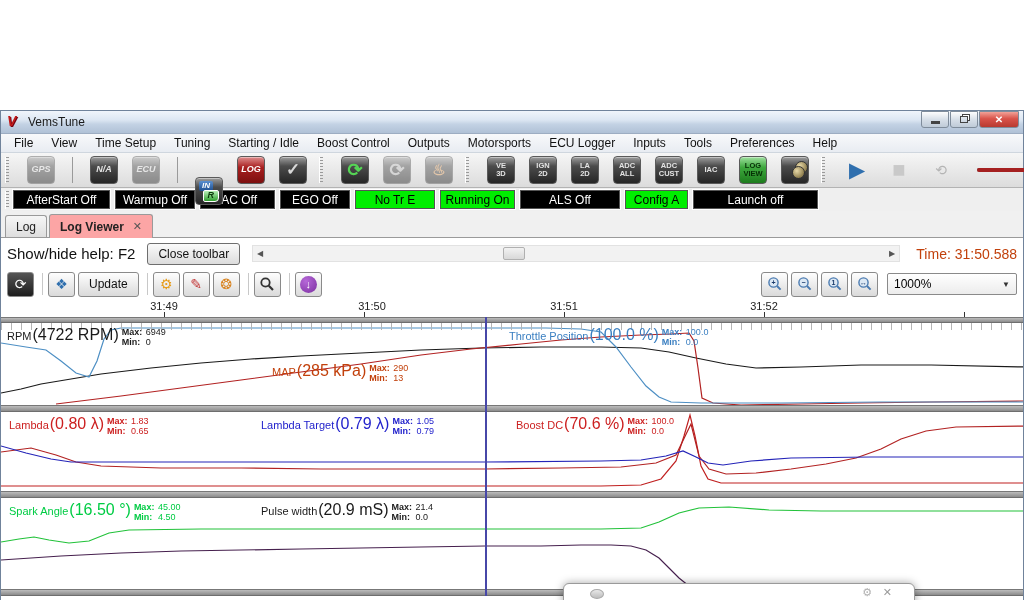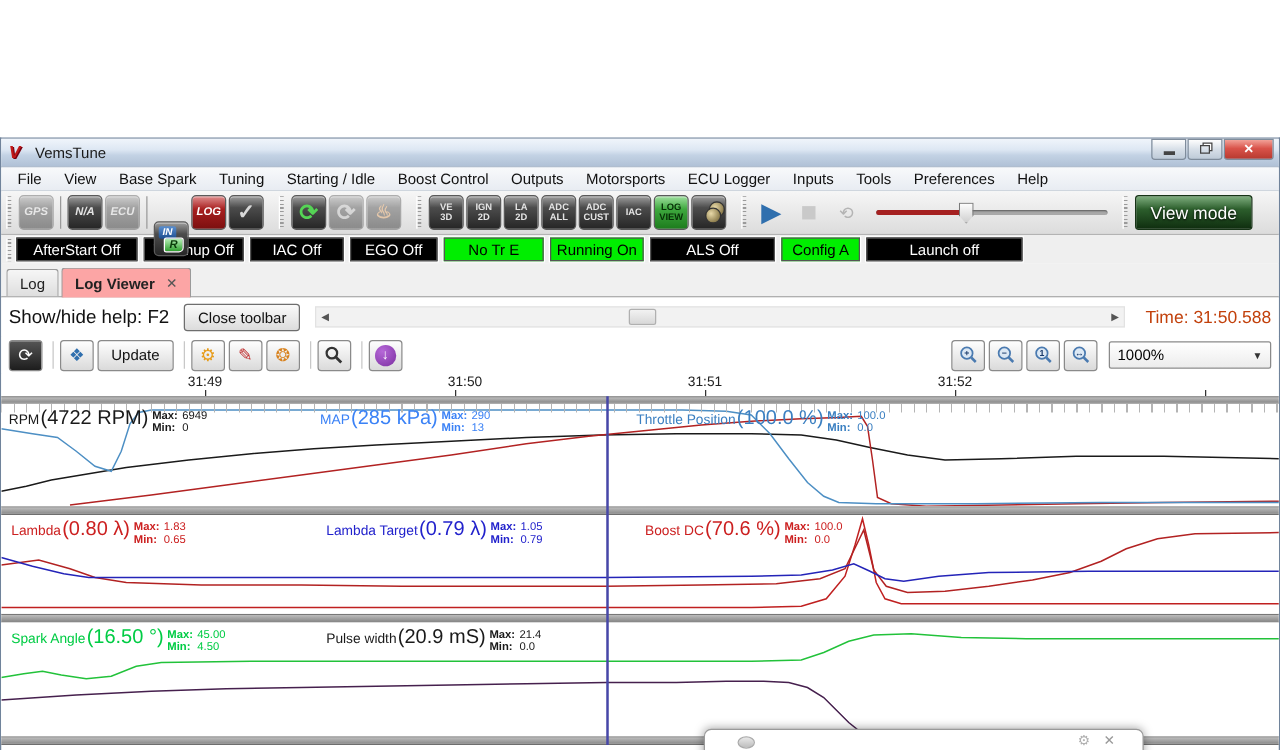--- a/index.html
+++ b/index.html
@@ -18,21 +18,21 @@
   .wbtn.close { width:40px; background:linear-gradient(#f2a197,#d9534a 45%,#b83a30); color:#fff; font-weight:bold; font-size:10px; }
   .wbtn .mini { display:block; width:9px; height:3px; background:#444; margin-top:6px; }
   .wbtn .rest { display:block; width:8px; height:7px; border:1px solid #444; box-shadow:2px -2px 0 -1px #fff, 2px -2px 0 0 #444; }
 
   
   .menubar { height:19px; background:linear-gradient(#f8f9fb,#e8ecf2); display:flex; align-items:center; padding-left:4px; border-bottom:1px solid #cfd6de; }
   .menu-item { font-size:12px; color:#111; padding:0 9px; line-height:18px; cursor:default; }
 
   
   .toolbar { height:35px; background:linear-gradient(#f6f6f6,#dcdcdc); border-bottom:1px solid #b3b3b3; display:flex; align-items:center; padding:0 2px; }
-  .tb-group { display:flex; align-items:center; gap:2px; margin-right:10px; }
+  .tb-group { display:flex; align-items:center; gap:14px; margin-right:10px; }
   .grip { width:4px; height:26px; margin:0 4px 0 2px; background:repeating-linear-gradient(180deg,#9a9a9a 0 1px,transparent 1px 3px); border-left:1px solid #fff; }
   .tbtn { width:28px; height:28px; border-radius:4px; border:1px solid #5a5a5a; background:linear-gradient(#9f9f9f,#4c4c4c 35%,#262626); color:#e4e4e4; display:flex; align-items:center; justify-content:center; font-size:9px; font-weight:bold; font-style:italic; box-shadow:inset 0 1px 0 rgba(255,255,255,.4); text-align:center; white-space:pre-line; line-height:1.05; }
   .tbtn.small-text { font-size:7.5px; font-style:normal; letter-spacing:0; }
   .tbtn.red { background:linear-gradient(#e08f8f,#a81f1f 40%,#7c0f0f); color:#fff; }
   .tbtn.green { background:linear-gradient(#9fe09f,#3ea83e 40%,#1d7c1d); color:#062f06; }
   .tbtn.disabled { opacity:.45; }
   .tbtn .glyph { font-style:normal; font-weight:bold; }
   .plainbtn { width:28px; height:28px; display:flex; align-items:center; justify-content:center; background:transparent; border:none; }
   .inr { position:relative;margin-top:41px; }
   .inr .in { position:absolute; left:3px; top:3px; background:linear-gradient(#5a8fd0,#1d4e8f); color:#fff; font-size:8px; font-weight:bold; font-style:italic; padding:1px 3px; border-radius:2px; }
@@ -121,21 +121,21 @@
         <span class="wbtn">
             <span class="rest"></span>
           </span>
         <span class="wbtn close">✕</span>
       </span>
     </div>
 
     <div class="menubar" id="menubar">
         <span class="menu-item">File</span>
         <span class="menu-item">View</span>
-        <span class="menu-item">Base Spark</span>
+        <span class="menu-item">Time Setup</span>
         <span class="menu-item">Tuning</span>
         <span class="menu-item">Starting / Idle</span>
         <span class="menu-item">Boost Control</span>
         <span class="menu-item">Outputs</span>
         <span class="menu-item">Motorsports</span>
         <span class="menu-item">ECU Logger</span>
         <span class="menu-item">Inputs</span>
         <span class="menu-item">Tools</span>
         <span class="menu-item">Preferences</span>
         <span class="menu-item">Help</span>
@@ -308,21 +308,21 @@
           </svg>
           <div class="ruler"></div>
           <div class="sig" style="left: 6px; color: rgb(26, 26, 26);">
             <span class="sname">RPM</span>
             <span class="sval">(4722 RPM)</span>
             <span class="mm">
               <div><b>Max:</b>6949</div>
               <div><b>Min:</b>0</div>
             </span>
           </div>
-          <div class="sig" style="left: 255px; color: #3b82f6;">
+          <div class="sig" style="left: 271px; color: #c2410c; margin-top: 36px;">
             <span class="sname">MAP</span>
             <span class="sval">(285 kPa)</span>
             <span class="mm">
               <div><b>Max:</b>290</div>
               <div><b>Min:</b>13</div>
             </span>
           </div>
           <div class="sig" style="left: 508px; color: rgb(58, 127, 193);">
             <span class="sname">Throttle Position</span>
             <span class="sval">(100.0 %)</span>

